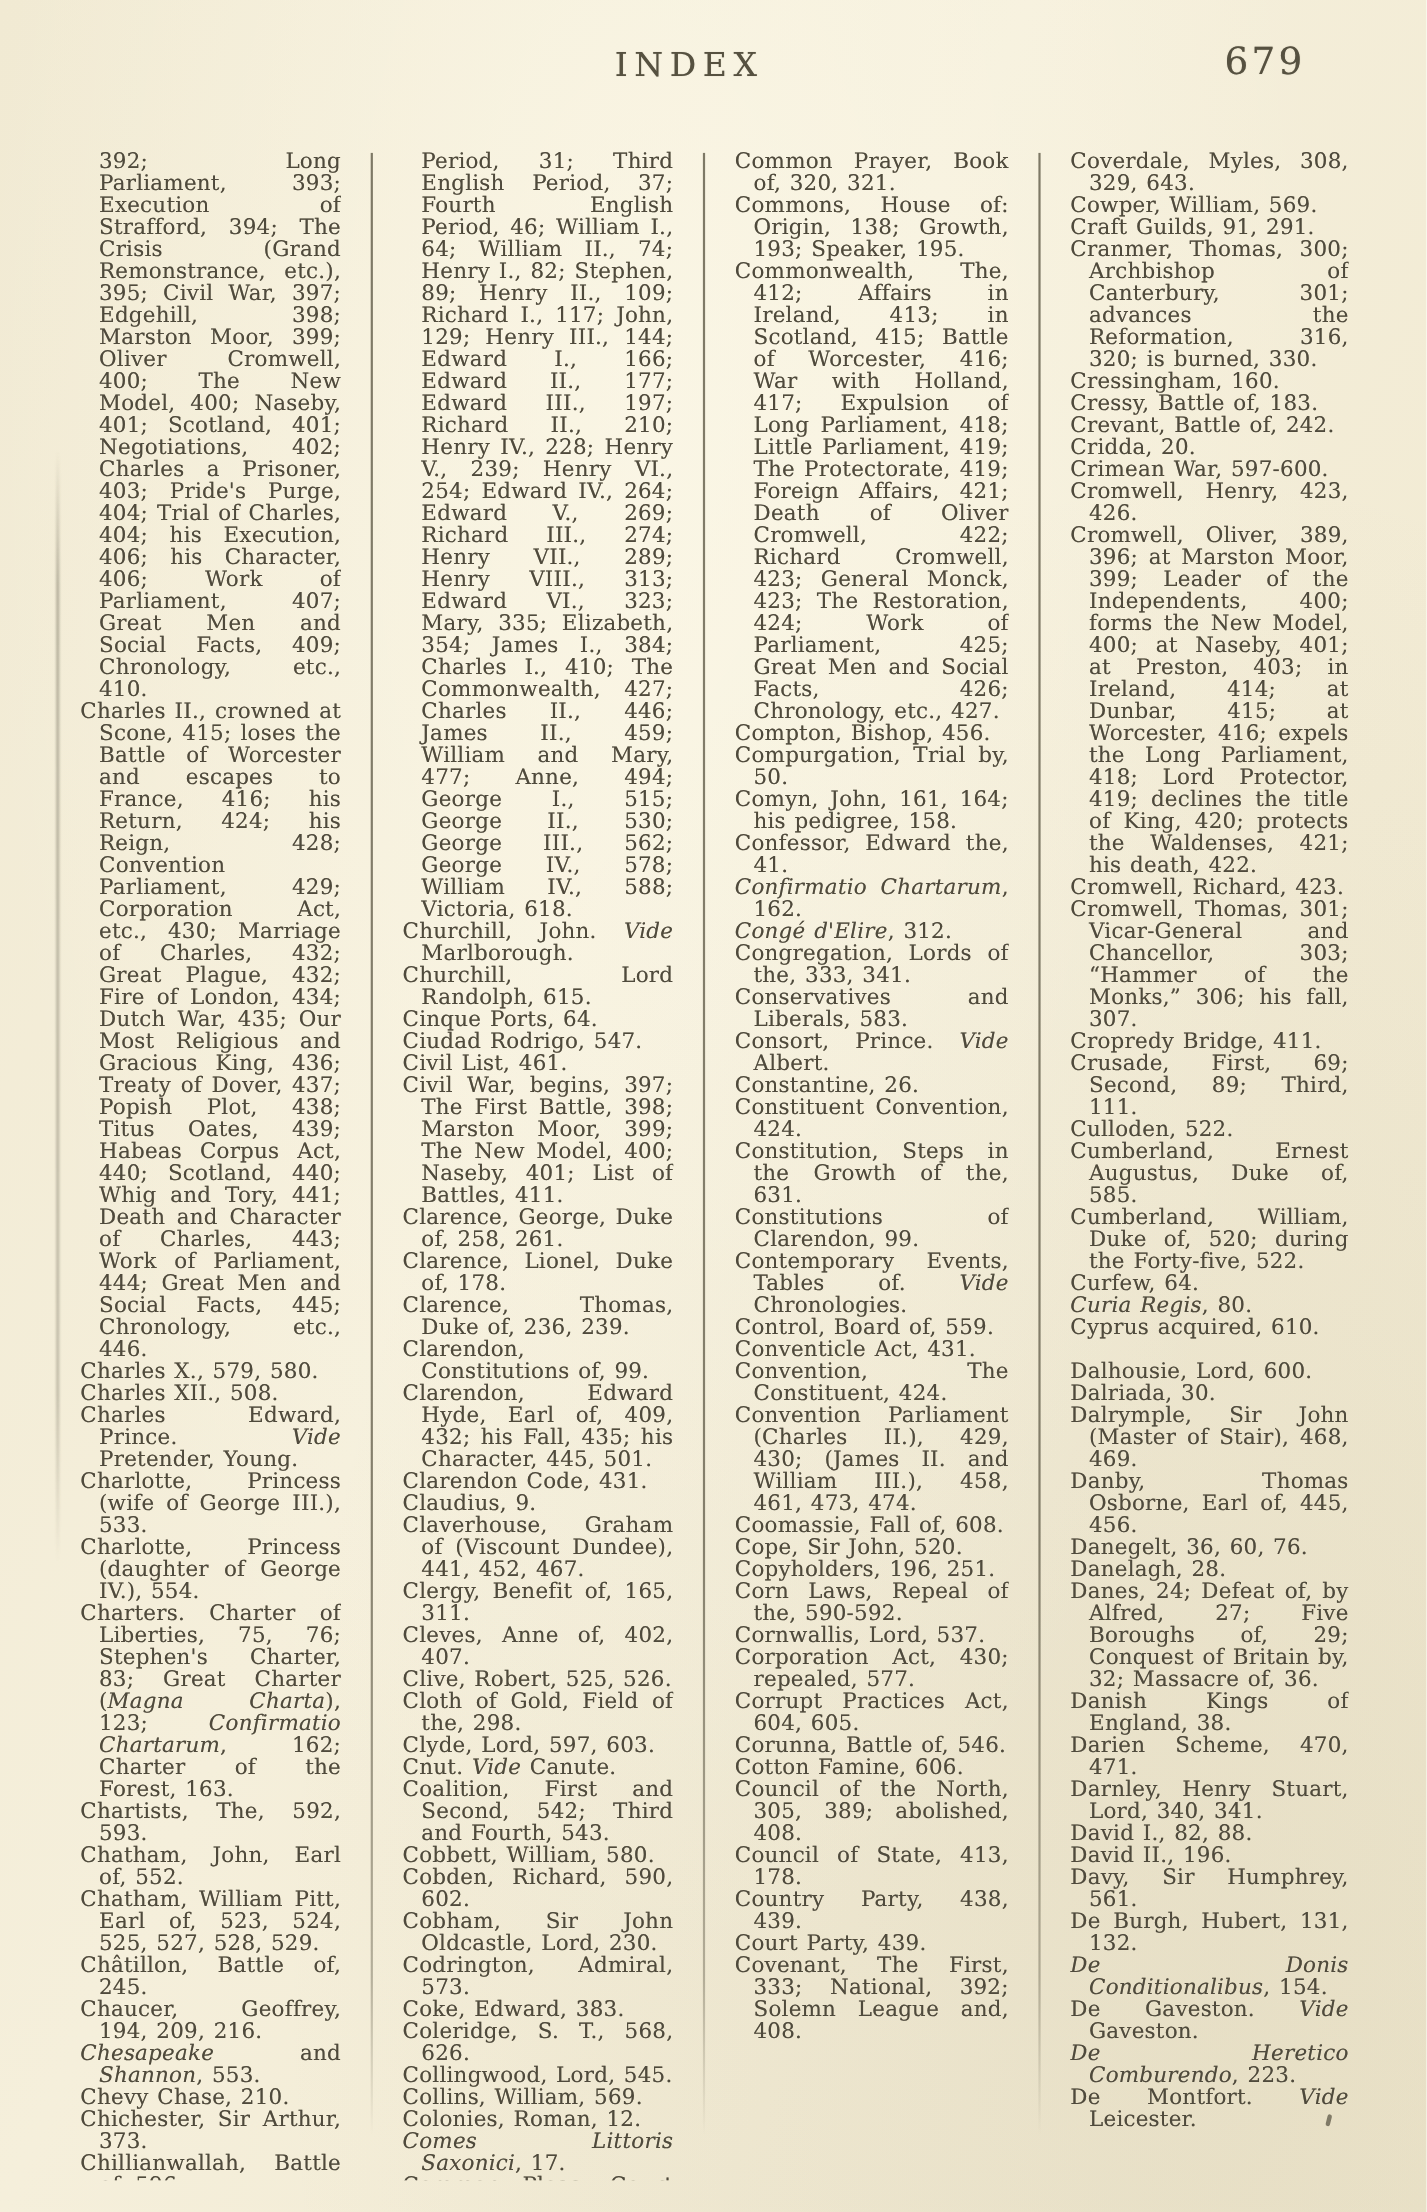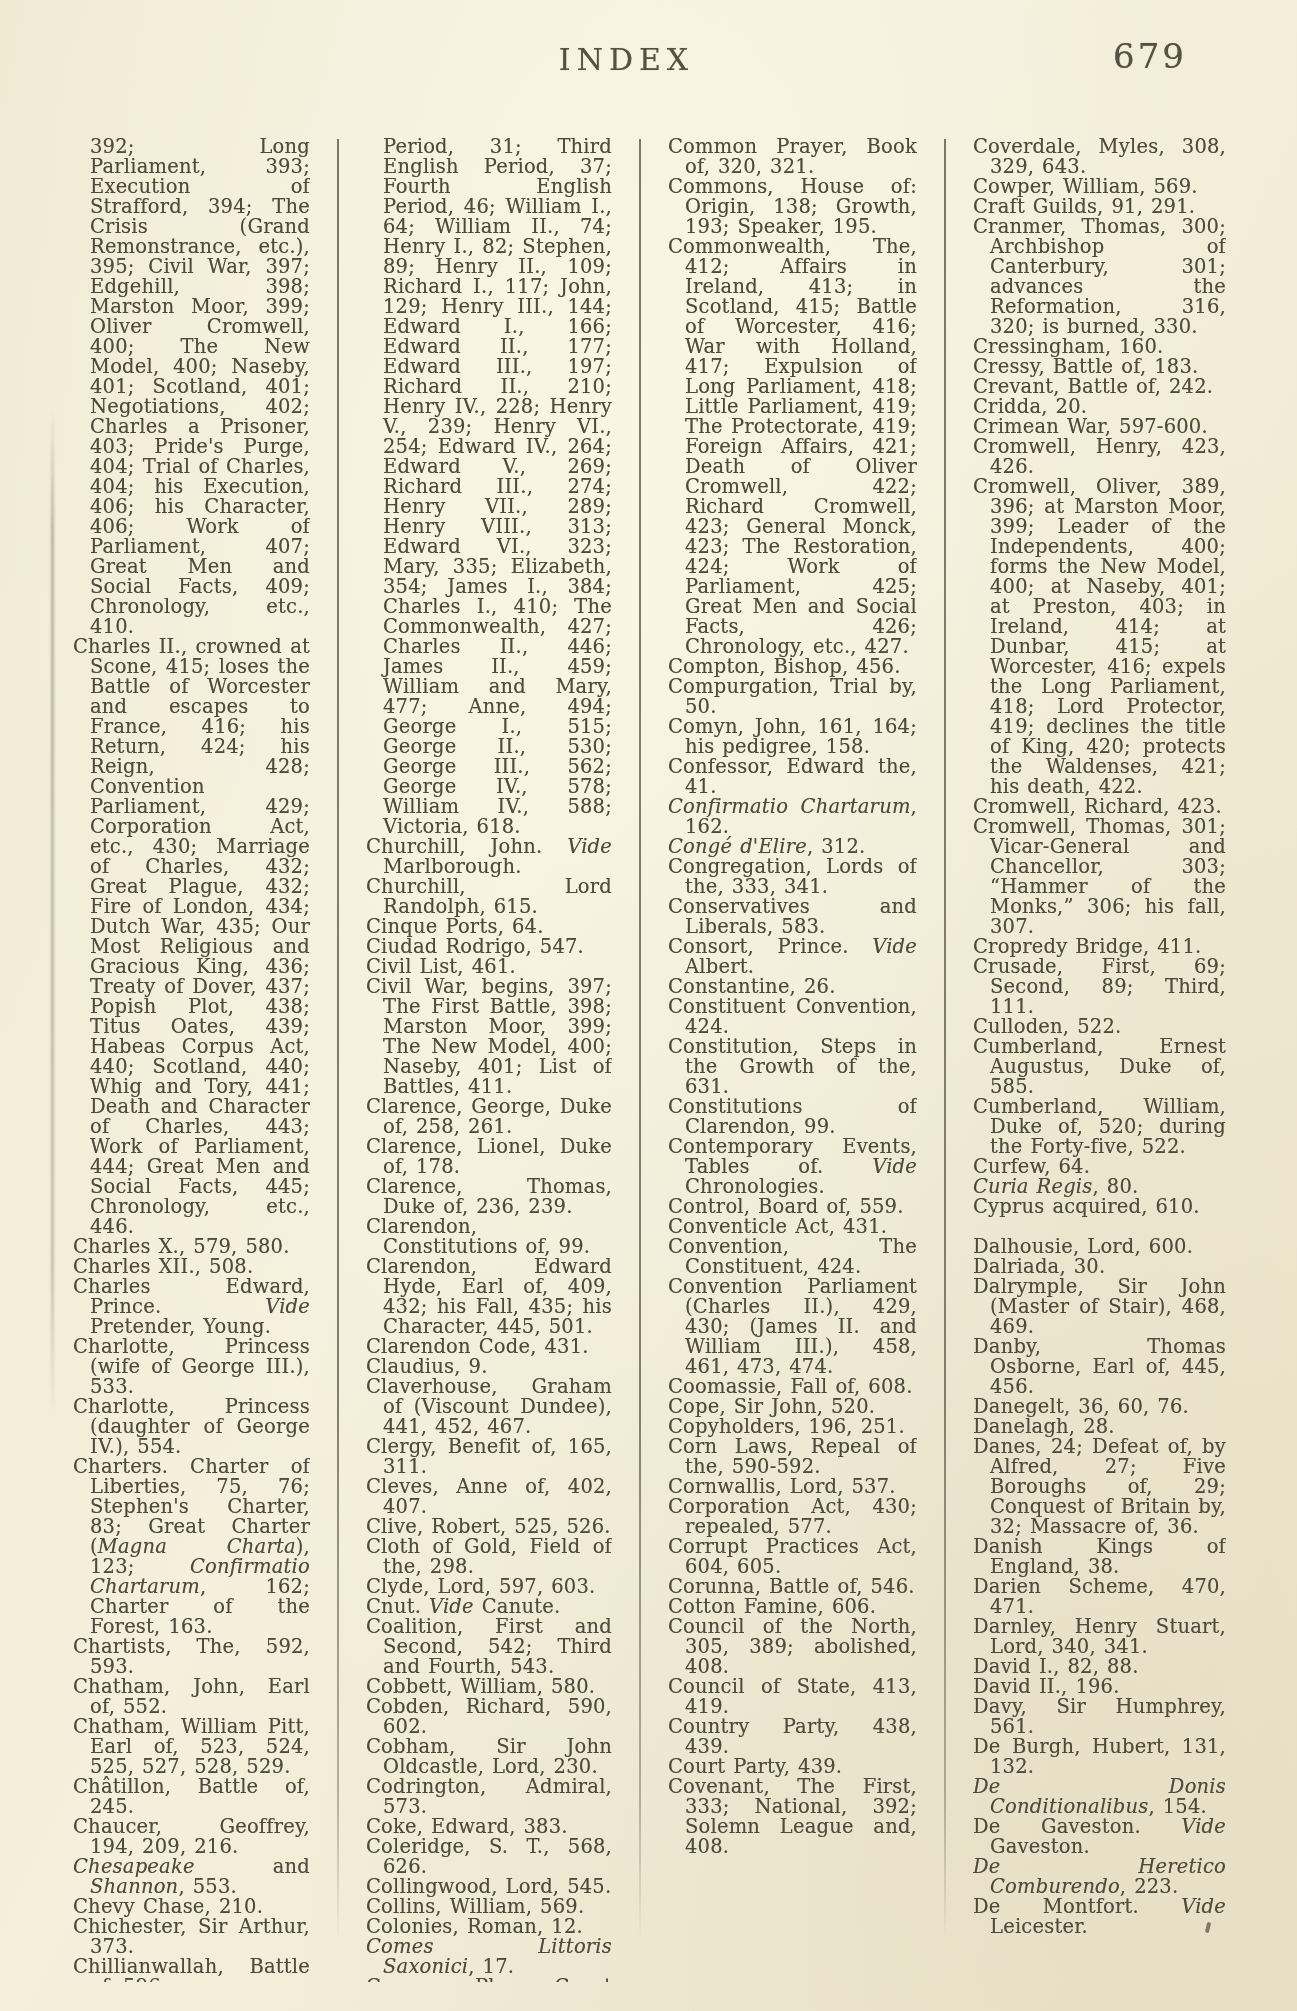--- a/index.html
+++ b/index.html
@@ -148,21 +148,21 @@
         <p class="entry">Coomassie, Fall of, 608.</p>
         <p class="entry">Cope, Sir John, 520.</p>
         <p class="entry">Copyholders, 196, 251.</p>
         <p class="entry">Corn Laws, Repeal of the, 590-592.</p>
         <p class="entry">Cornwallis, Lord, 537.</p>
         <p class="entry">Corporation Act, 430; repealed, 577.</p>
         <p class="entry">Corrupt Practices Act, 604, 605.</p>
         <p class="entry">Corunna, Battle of, 546.</p>
         <p class="entry">Cotton Famine, 606.</p>
         <p class="entry">Council of the North, 305, 389; abolished, 408.</p>
-        <p class="entry">Council of State, 413, 419.</p>
+        <p class="entry">Council of State, 413, 178.</p>
         <p class="entry">Country Party, 438, 439.</p>
         <p class="entry">Court Party, 439.</p>
         <p class="entry">Covenant, The First, 333; National, 392; Solemn League and, 408.</p>
       </div>
     <div class="divider"></div>
     <div class="col col-3">
         <p class="entry">Coverdale, Myles, 308, 329, 643.</p>
         <p class="entry">Cowper, William, 569.</p>
         <p class="entry">Craft Guilds, 91, 291.</p>
         <p class="entry">Cranmer, Thomas, 300; Archbishop of Canterbury, 301; advances the Reformation, 316, 320; is burned, 330.</p>

